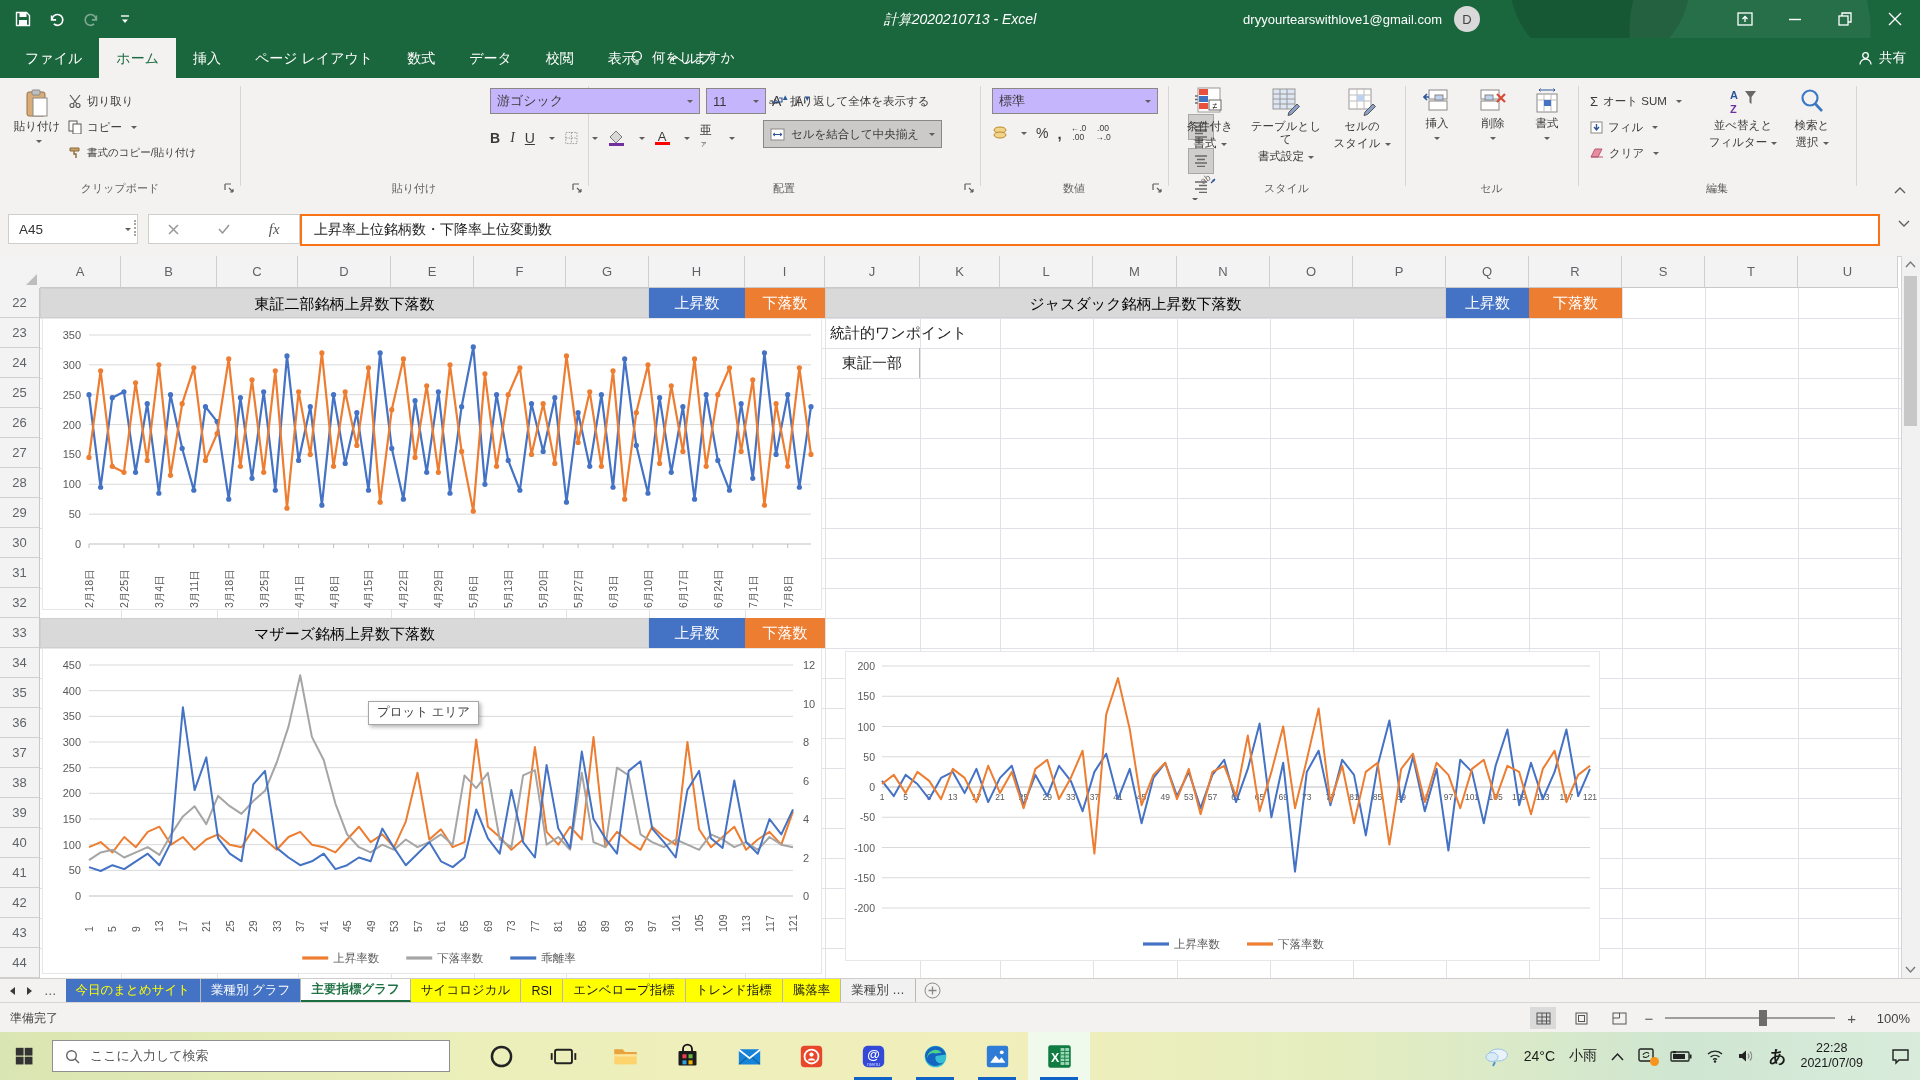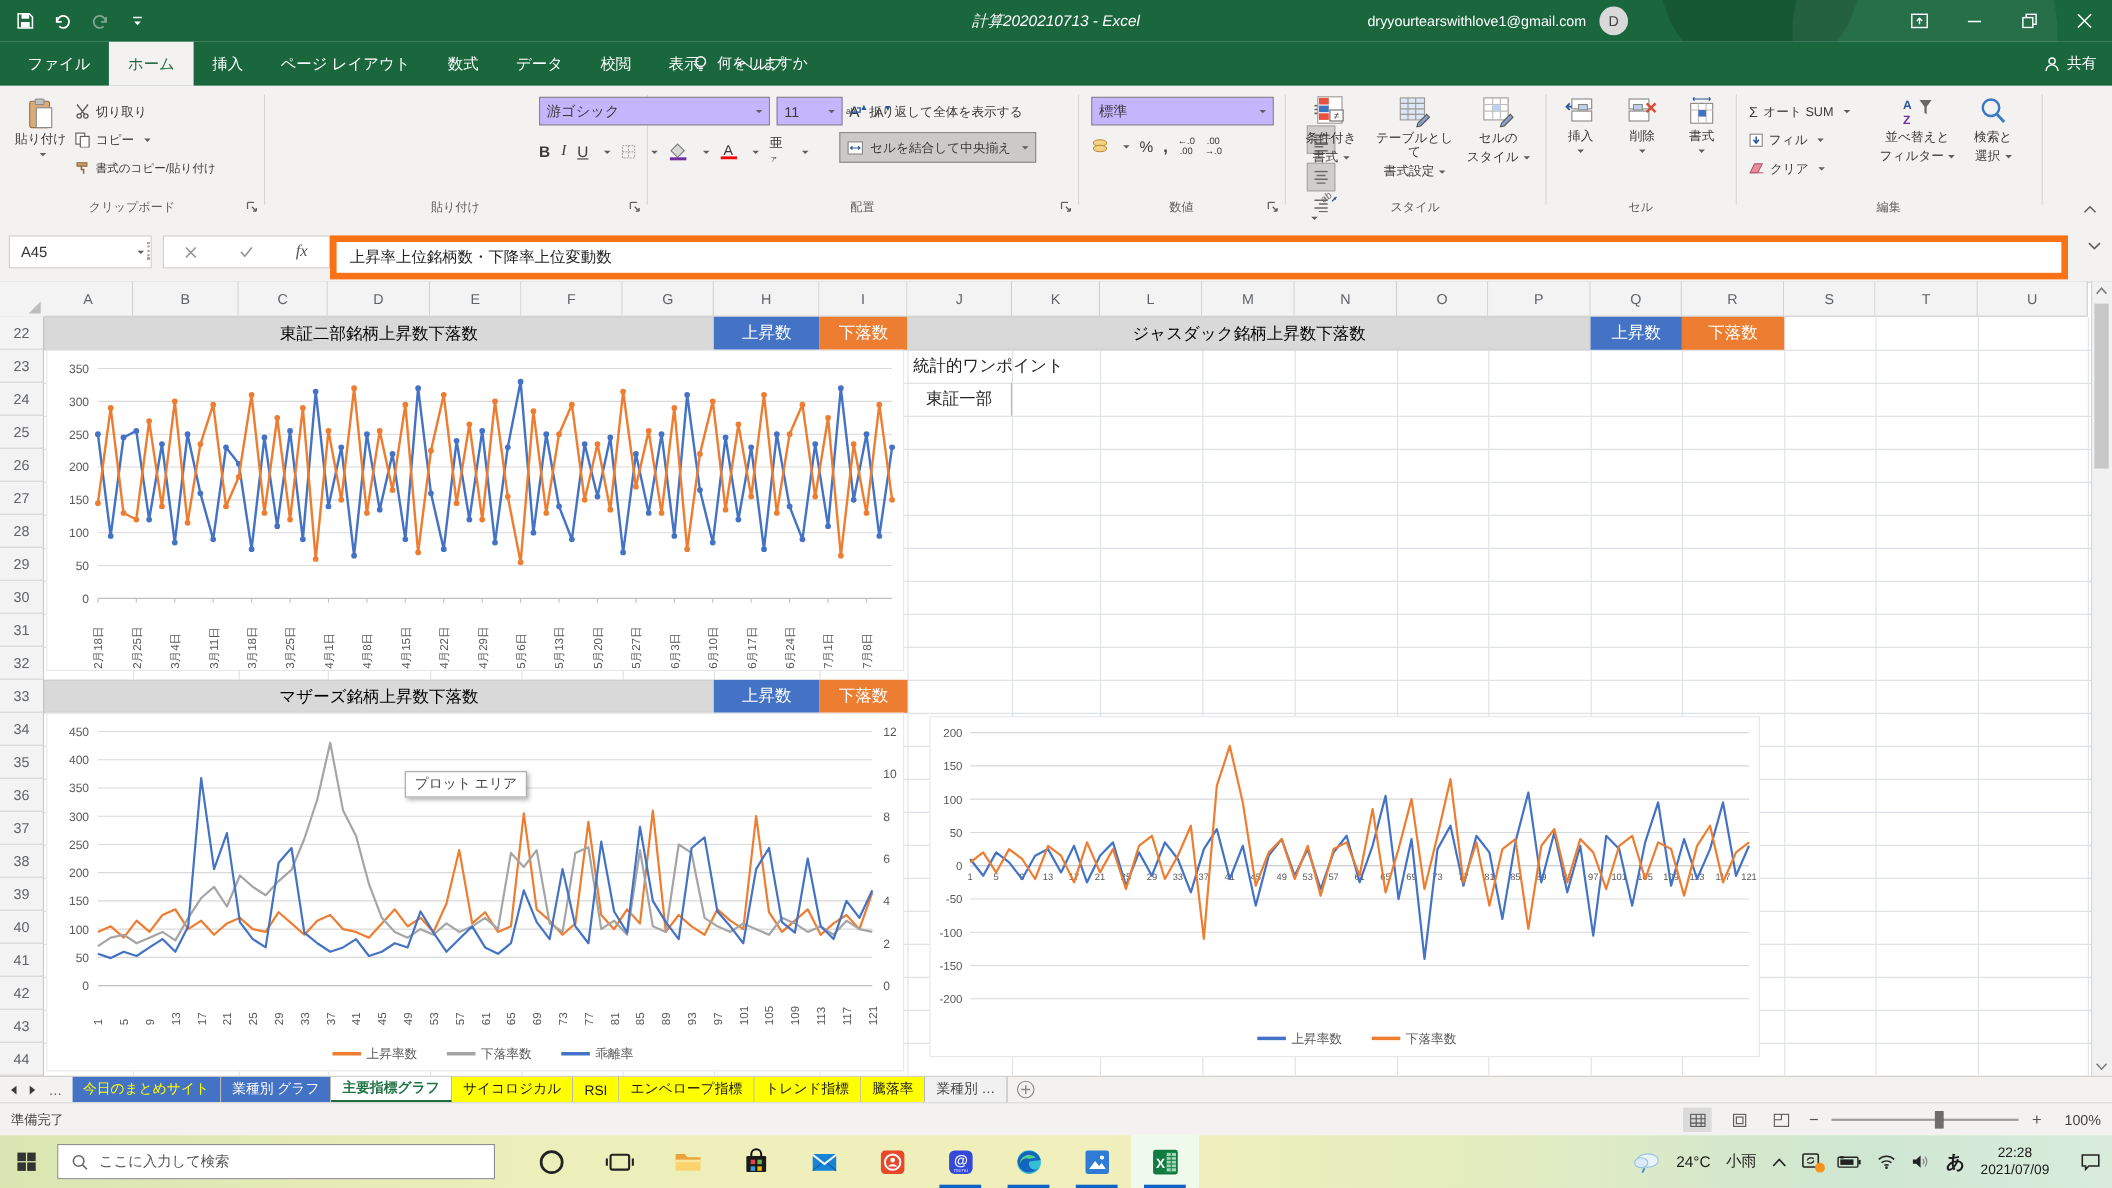--- a/index.html
+++ b/index.html
@@ -48,21 +48,21 @@
   .bigbtn .l1{display:block;line-height:13px;margin-top:4px;}
   .midbtn{position:absolute;top:8px;width:52px;height:92px;text-align:center;}
   .minibtn{height:26px;display:flex;align-items:center;gap:5px;white-space:nowrap;}
   .collapse{position:absolute;right:14px;bottom:6px;}
   
   .fbar{position:absolute;left:0;top:200px;width:1920px;height:56px;background:#f3f2f1;border-bottom:1px solid #d0cecc;}
   .namebox{position:absolute;left:8px;top:14px;width:118px;height:28px;background:#fff;border:1px solid #d0cecc;display:flex;align-items:center;padding-left:10px;font-size:13.5px;color:#333;}
   .namebox .car{margin-left:auto;margin-right:6px;}
   .vdots{position:absolute;left:134px;top:20px;width:3px;height:16px;border-left:2px dotted #a7a5a3;}
   .fbtns{position:absolute;left:148px;top:14px;width:150px;height:28px;background:#fff;border:1px solid #d0cecc;display:flex;align-items:center;justify-content:space-around;color:#9a9896;}
-  .ftext{position:absolute;left:300px;top:14px;right:40px;height:28px;background:#fff;border:6px solid #f97316;display:flex;align-items:center;padding-left:12px;font-size:14px;color:#222;}
+  .ftext{position:absolute;left:300px;top:14px;right:40px;height:28px;background:#fff;border:2px solid #f97316;display:flex;align-items:center;padding-left:12px;font-size:14px;color:#222;}
   .fchev{position:absolute;right:10px;top:20px;}
   
   .cornerbox{position:absolute;left:0;top:256px;width:40px;height:32px;background:#f3f3f3;border-right:1px solid #c8c8c8;border-bottom:1px solid #c8c8c8;}
   .cornerbox i{position:absolute;right:3px;bottom:3px;width:0;height:0;border-left:11px solid transparent;border-bottom:11px solid #bdbdbd;}
   #colheads{position:absolute;left:40px;top:256px;height:32px;display:flex;}
   .ch{height:32px;line-height:32px;text-align:center;font-size:13px;color:#5f6368;background:#f3f3f3;border-right:1px solid #cfcfcf;border-bottom:1px solid #c8c8c8;box-sizing:border-box;}
   #rowheads{position:absolute;left:0;top:288px;width:40px;}
   .rh{height:30px;line-height:30px;text-align:center;font-size:13px;color:#5f6368;background:#f3f3f3;border-bottom:1px solid #cfcfcf;border-right:1px solid #c8c8c8;box-sizing:border-box;}
   .sheet{position:absolute;left:40px;top:288px;width:1861px;height:690px;background:#fff;overflow:hidden;}
   .cellov{position:absolute;height:30px;line-height:30px;font-size:15px;}

